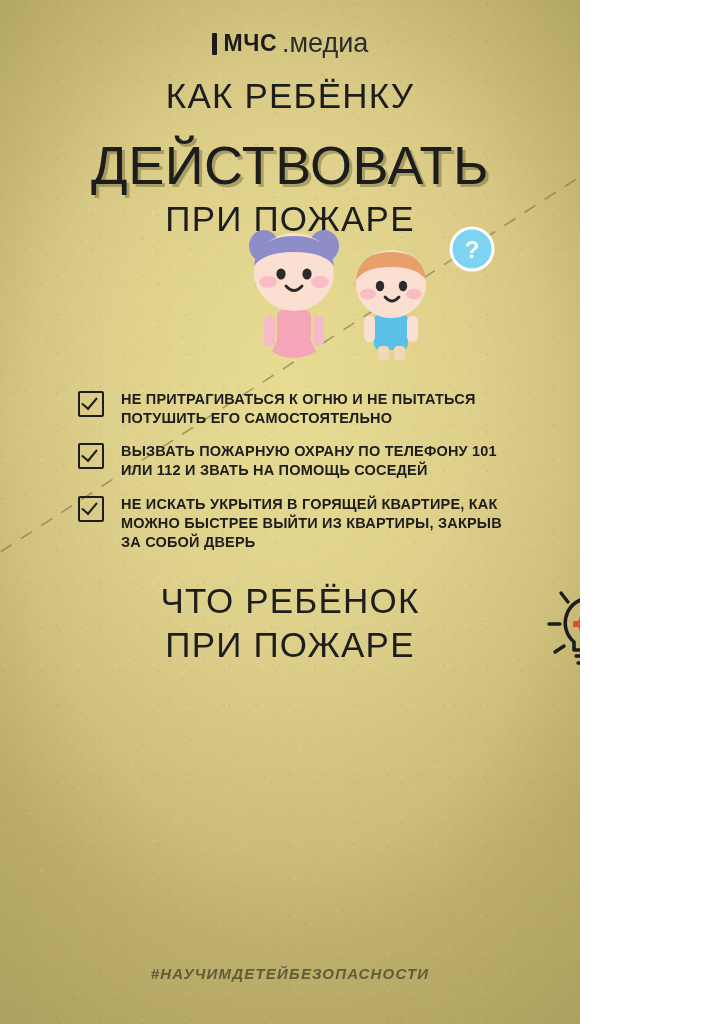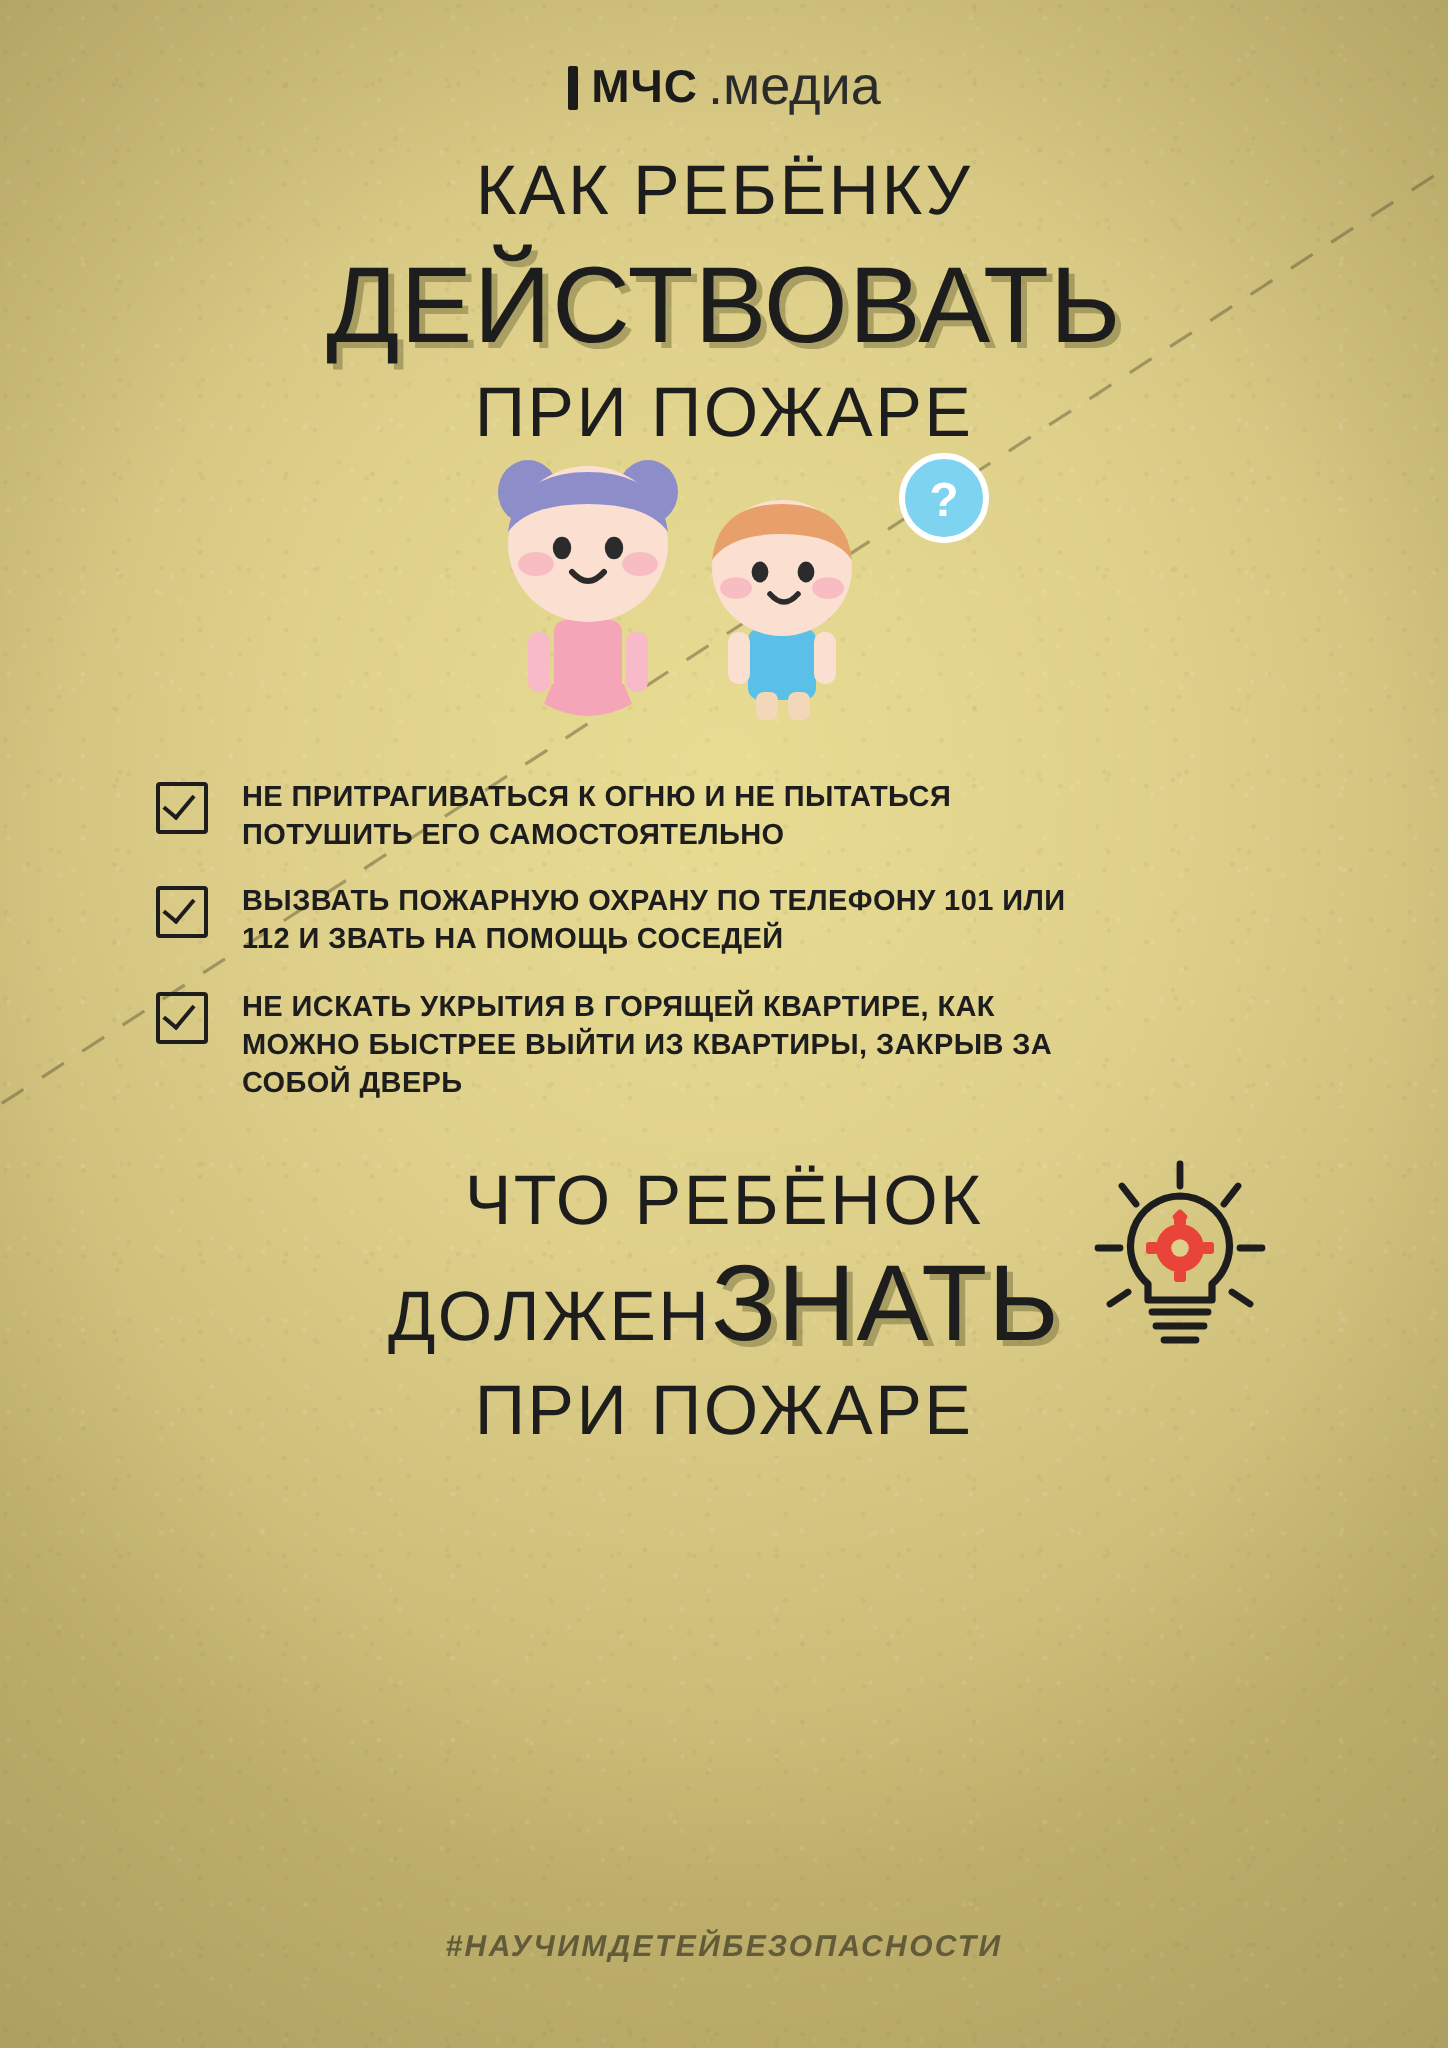--- a/index.html
+++ b/index.html
@@ -7,21 +7,21 @@
     padding: 0;
   }
   body {
     width: 724px;
     height: 1024px;
     font-family: "Liberation Sans", sans-serif;
     overflow: hidden;
   }
   .poster {
     position: relative;
-    width: 724px;
+    width: 580px;
     height: 1024px;
     background:
       radial-gradient(ellipse 70% 55% at 50% 38%, #e8dc93 0%, #ded08a 45%, #cfc07c 75%, #c4b570 100%);
     overflow: hidden;
   }
   .grain {
     position: absolute;
     inset: 0;
     pointer-events: none;
     opacity: .20;
@@ -187,21 +187,21 @@
   <div class="content">
 
     <div class="logo">
       <span class="logo-bar"></span>
       <span class="logo-main">МЧС</span>
       <span class="logo-sub"><span>.</span><span>медиа</span></span>
     </div>
 
     <div class="head-block" style="top:78px;">
       <div class="h-line h-small">КАК РЕБЁНКУ</div>
-      <div class="h-line h-big" style="margin-top:12px;">ДЕЙСТВОВАТЬ</div>
+      <div class="h-line h-big" style="margin-top:24px;">ДЕЙСТВОВАТЬ</div>
       <div class="h-line h-small" style="margin-top:8px;">ПРИ ПОЖАРЕ</div>
     </div>
 
     <div class="kids">
       <svg width="724" height="150" viewBox="0 0 724 150">
 
         <g>
           <ellipse cx="264" cy="30" rx="15" ry="16" fill="#8d8ec9"></ellipse>
           <ellipse cx="324" cy="30" rx="15" ry="16" fill="#8d8ec9"></ellipse>
           <rect x="277" y="94" width="34" height="42" rx="6" fill="#f4a6b8"></rect>
@@ -249,23 +249,20 @@
         <span class="item-text">ВЫЗВАТЬ ПОЖАРНУЮ ОХРАНУ ПО ТЕЛЕФОНУ 101 ИЛИ 112 И ЗВАТЬ НА ПОМОЩЬ СОСЕДЕЙ</span>
       </div>
       <div class="item">
         <span class="chk"></span>
         <span class="item-text">НЕ ИСКАТЬ УКРЫТИЯ В ГОРЯЩЕЙ КВАРТИРЕ, КАК МОЖНО БЫСТРЕЕ ВЫЙТИ ИЗ КВАРТИРЫ, ЗАКРЫВ ЗА СОБОЙ ДВЕРЬ</span>
       </div>
     </div>
 
     <div class="head-block" style="top:583px;">
       <div class="h-line h-small">ЧТО РЕБЁНОК</div>
-      <div class="h-line" style="margin-top:6px;font-size:35px;">
-        <span>ДОЛЖЕН</span><span style="font-size:54px;letter-spacing:.5px;text-shadow:3px 3px 0 rgba(60,55,20,.32);">ЗНАТЬ</span>
-      </div>
       <div class="h-line h-small" style="margin-top:8px;">ПРИ ПОЖАРЕ</div>
     </div>
 
     <div class="bulb">
       <svg width="110" height="110" viewBox="0 0 110 110">
         <g stroke="#1d1d1d" stroke-width="3.4" stroke-linecap="round">
           <line x1="55" y1="6" x2="55" y2="17"></line>
           <line x1="26" y1="17" x2="33" y2="26"></line>
           <line x1="84" y1="17" x2="77" y2="26"></line>
           <line x1="14" y1="48" x2="25" y2="48"></line>

